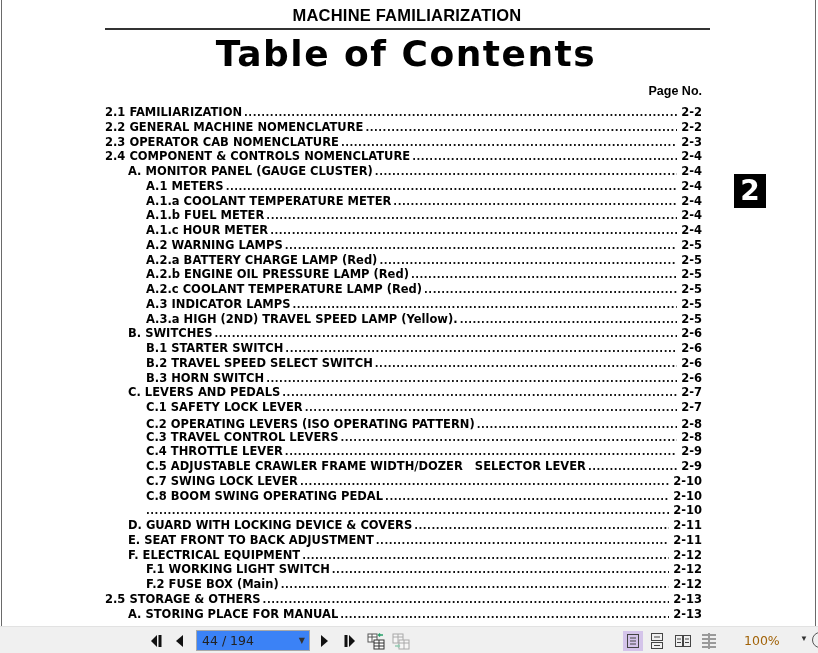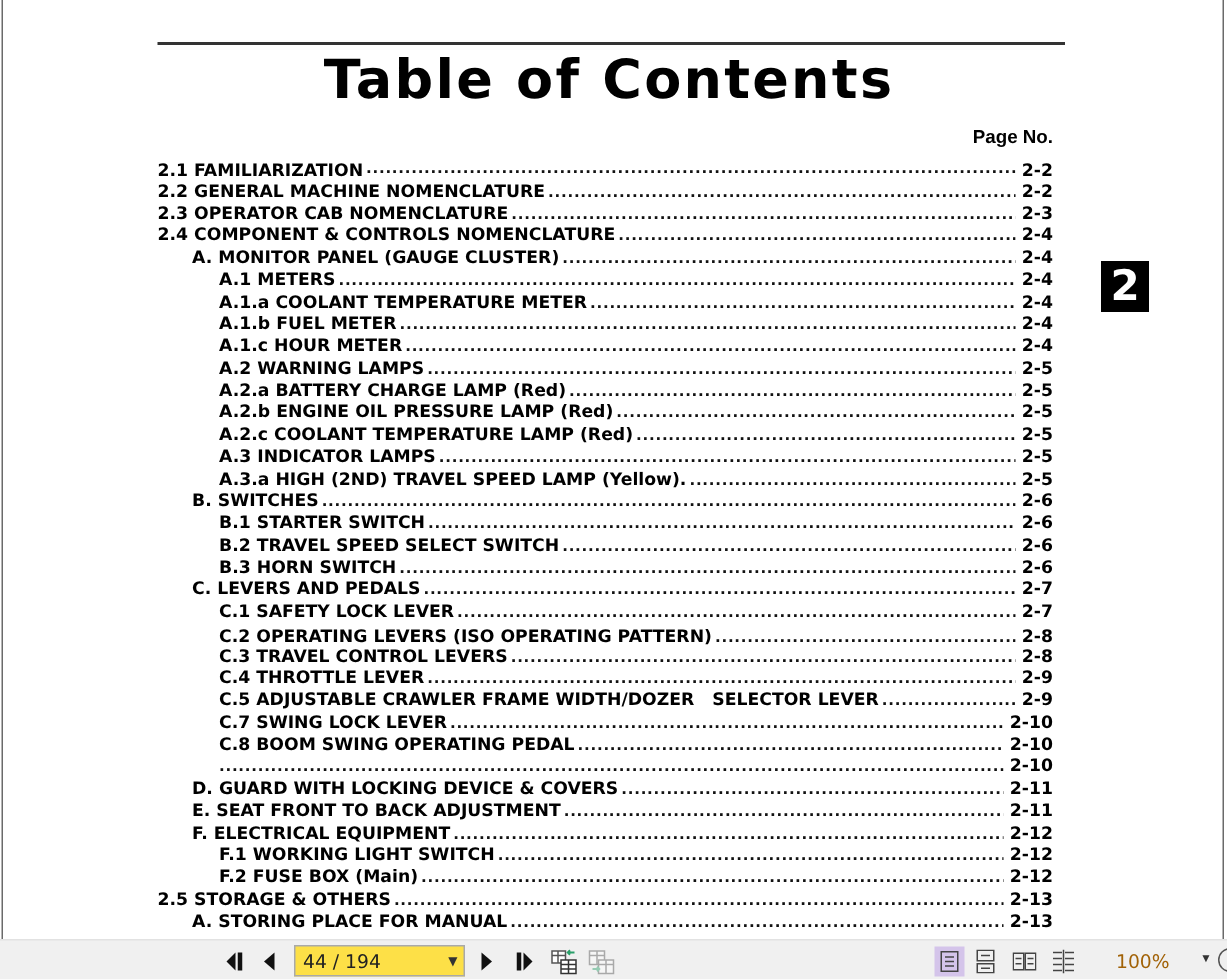--- a/index.html
+++ b/index.html
@@ -27,43 +27,44 @@
   .toc-row .lbl { flex: 0 0 auto; padding-right: 2px; }
   .toc-row .dots { flex: 1 1 auto; overflow: hidden; letter-spacing: 0.5px; font-size: 10px; color: #111; }
   .toc-row .dots::after { content: "....................................................................................................................................................................................................."; }
   .toc-row .pg { flex: 0 0 auto; padding-left: 4px; text-align: right; }
 
   .chapter-tab { position: absolute; left: 734px; top: 174px; width: 32px; height: 34px; background: #000;
     color: #fff; font-family: "DejaVu Sans", sans-serif; font-weight: bold; font-size: 28px; line-height: 34px; text-align: center; }
 
   .toolbar { position: absolute; left: 0; top: 626px; width: 818px; height: 27px; background: #f0f0f0; border-top: 1px solid #e2e2e2; }
   .tb-btn { position: absolute; top: 3px; height: 22px; display: flex; align-items: center; justify-content: center; cursor: pointer; }
-  .page-box { position: absolute; left: 196px; top: 3px; width: 114px; height: 21px; background: #fde047; border: 1px solid #a9a9a9;
+  .page-box { position: absolute; left: 196px; top: 3px; width: 114px; height: 21px; background: #3b82f6; border: 1px solid #a9a9a9;
     font-size: 12.5px; padding-left: 5px; line-height: 19px; font-family: "DejaVu Sans", sans-serif; color: #222; }
   .page-box .caret { position: absolute; right: 4px; top: 0; font-size: 8px; color: #333; }
   .view-btn { position: absolute; top: 4px; width: 20px; height: 20px; display: flex; align-items: center; justify-content: center; }
   .view-btn.active { background: #d4c4ea; }
   .zoom-lbl { position: absolute; left: 744px; top: 6px; font-size: 12.5px; font-family: "DejaVu Sans", sans-serif; color: #a16207; }
   .zoom-caret { position: absolute; left: 800px; top: 7px; font-size: 8px; color: #333; }
   .zoom-circle { position: absolute; left: 812px; top: 5px; width: 16px; height: 16px; border: 1px solid #555; border-radius: 50%; }
 </style>
 </head>
 <body>
 
 <div class="viewer">
   <div class="page-area">
     <div class="edge-left"></div>
     <div class="edge-right"></div>
 
+    <div class="running-head">MACHINE FAMILIARIZATION</div>
     <div class="head-rule"></div>
     <div class="toc-title">Table of Contents</div>
     <div class="page-no-header">Page No.</div>
 
     <div class="toc" id="toc">
-        <div class="toc-row" style="left: 105px; width: 597px; top: 0px; align-items: center;">
+        <div class="toc-row" style="left: 105px; width: 597px; top: 0px;">
           <span class="lbl" style="white-space: pre;">2.1 FAMILIARIZATION</span>
           <span class="dots"></span>
           <span class="pg">2-2</span>
         </div>
         <div class="toc-row" style="left: 105px; width: 597px; top: 14.75px;">
           <span class="lbl" style="white-space: pre;">2.2 GENERAL MACHINE NOMENCLATURE</span>
           <span class="dots"></span>
           <span class="pg">2-2</span>
         </div>
         <div class="toc-row" style="left: 105px; width: 597px; top: 29.5px;">

